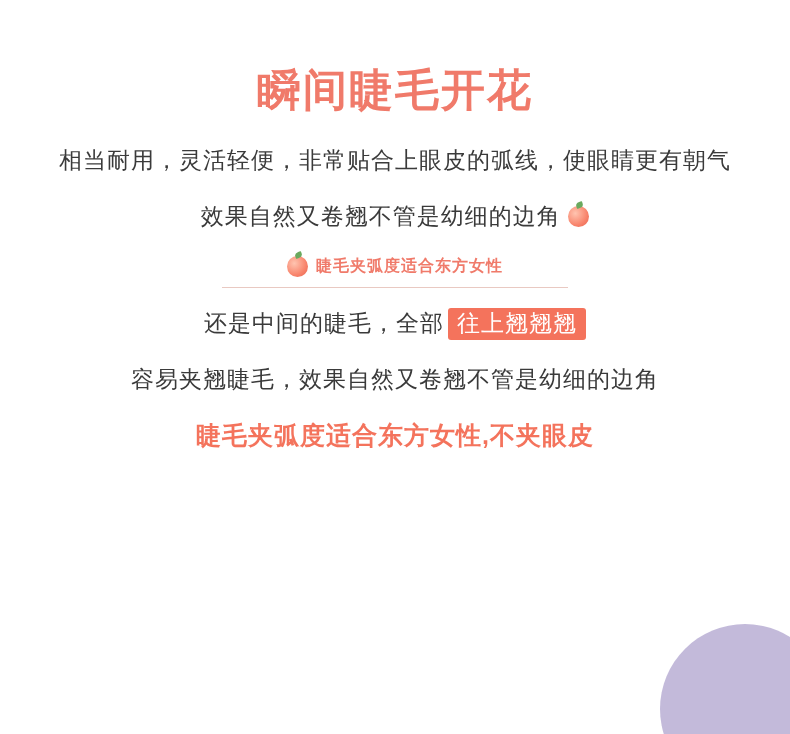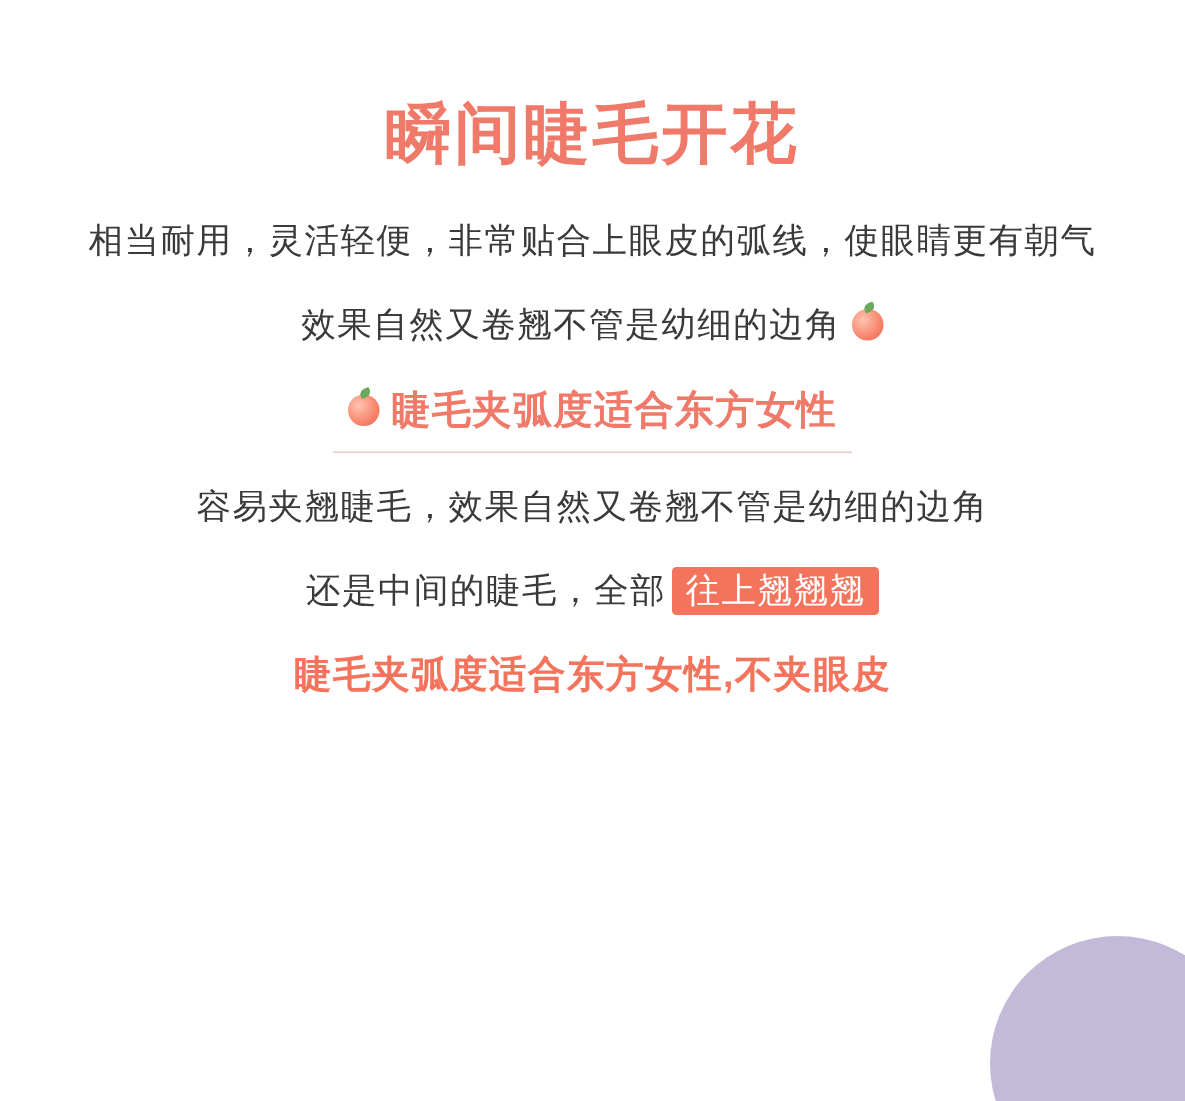--- a/index.html
+++ b/index.html
@@ -45,21 +45,21 @@
     margin: 0 0 26px 0;
   }
   .body-line {
     font-size: 23px;
     color: #3a3a3a;
     line-height: 1.5;
     margin: 0 0 22px 0;
     letter-spacing: 1px;
   }
   .sub-headline {
-    font-size: 26px;
+    font-size: 16px;
     font-weight: bold;
     color: #f07a6a;
     letter-spacing: 1px;
     margin: 0 0 10px 0;
     display: flex;
     align-items: center;
     justify-content: center;
     gap: 8px;
   }
   .rule {
@@ -122,25 +122,25 @@
       <span class="peach"></span>
     </p>
 
     <div class="sub-headline">
       <span class="peach"></span>
       <span>睫毛夹弧度适合东方女性</span>
     </div>
 
     <div class="rule"></div>
 
-    <p class="body-line">容易夹翘睫毛，效果自然又卷翘不管是幼细的边角</p>
-
     <p class="body-line">
       <span class="line-inline">还是中间的睫毛，全部</span><span class="highlight">往上翘翘翘</span>
     </p>
+
+    <p class="body-line">容易夹翘睫毛，效果自然又卷翘不管是幼细的边角</p>
 
 
     <p class="accent-line">睫毛夹弧度适合东方女性,不夹眼皮</p>
 
   </div>
 
   <div class="corner-deco"></div>
 
 </div>
 

